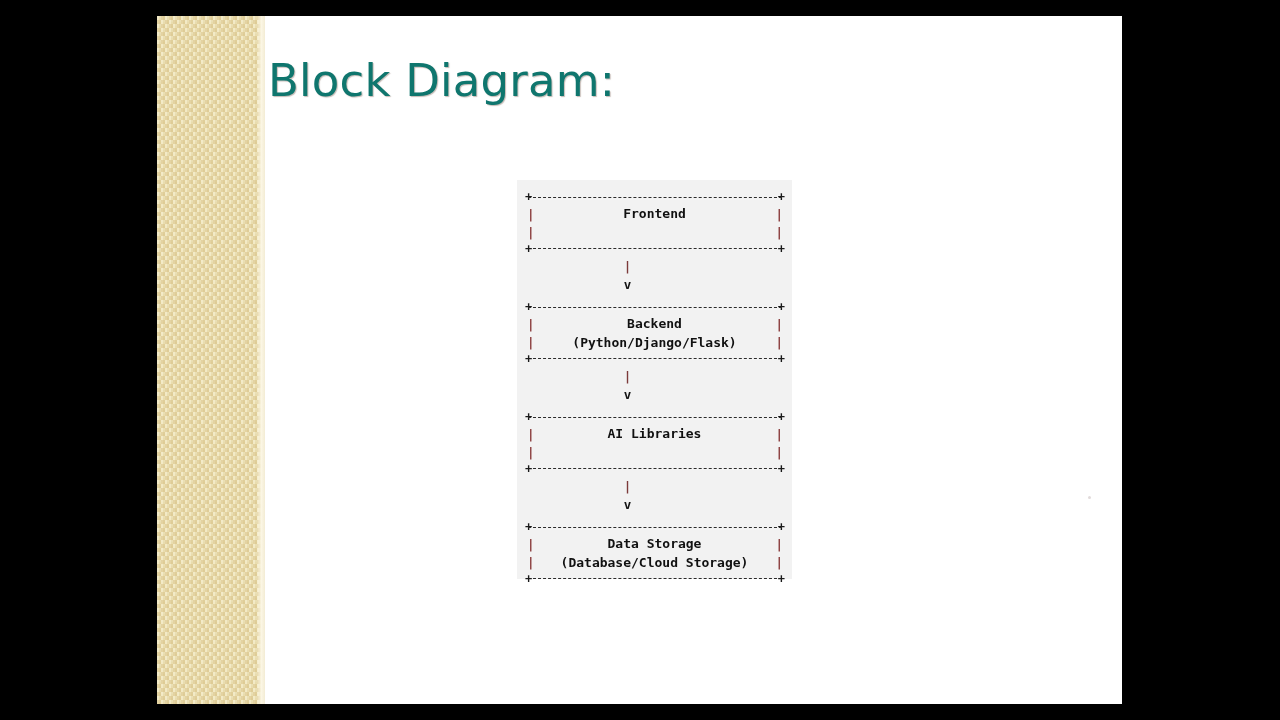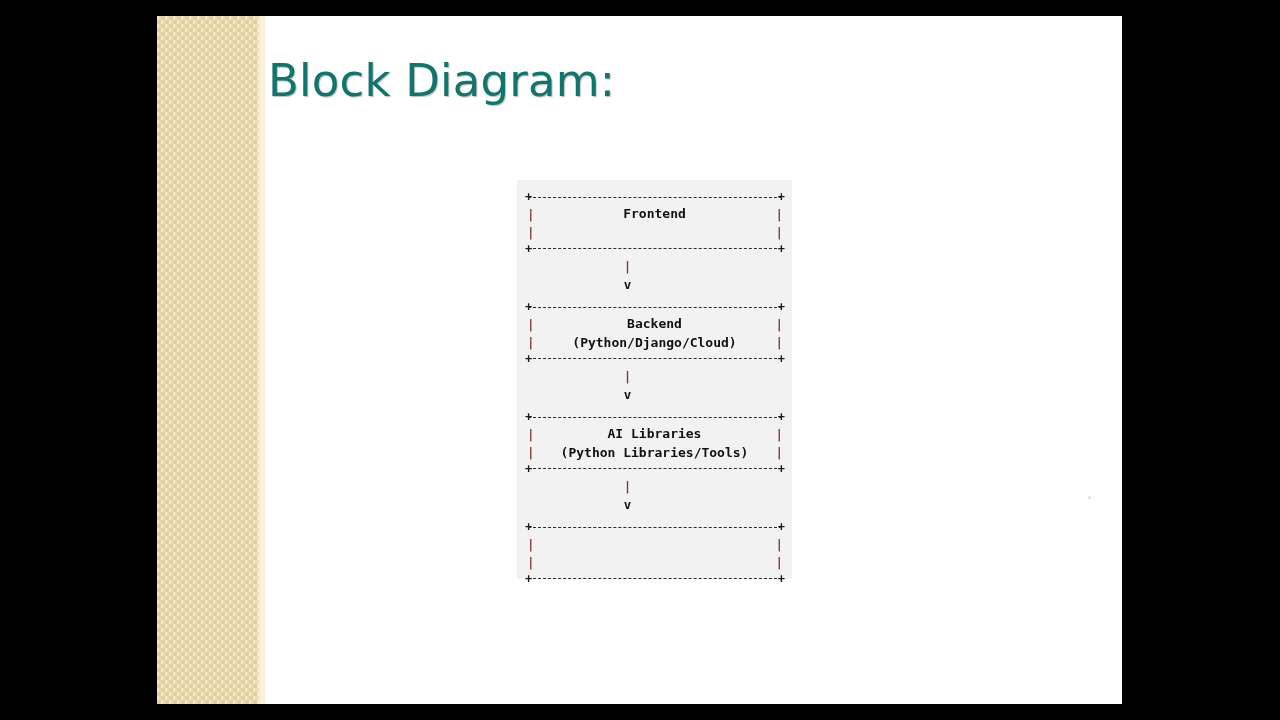--- a/index.html
+++ b/index.html
@@ -211,21 +211,21 @@
       <div class="blk">
         <span class="corner tl">+</span>
         <span class="corner tr">+</span>
         <div class="edge top"></div>
         <span class="pipe l1">|</span>
         <span class="pipe l2">|</span>
         <span class="pipe r1">|</span>
         <span class="pipe r2">|</span>
         <div class="labels">
           <div class="label-main">Backend</div>
-          <div class="label-sub">(Python/Django/Cloud)</div>
+          <div class="label-sub">(Python/Django/Flask)</div>
         </div>
         <div class="edge bottom"></div>
         <span class="corner bl">+</span>
         <span class="corner br">+</span>
       </div>
 
       <div class="conn">
         <span class="bar">|</span>
         <span class="head">v</span>
       </div>
@@ -233,40 +233,43 @@
       <div class="blk">
         <span class="corner tl">+</span>
         <span class="corner tr">+</span>
         <div class="edge top"></div>
         <span class="pipe l1">|</span>
         <span class="pipe l2">|</span>
         <span class="pipe r1">|</span>
         <span class="pipe r2">|</span>
         <div class="labels">
           <div class="label-main">AI Libraries</div>
-          <div class="label-sub">(Python Libraries/Tools)</div>
         </div>
         <div class="edge bottom"></div>
         <span class="corner bl">+</span>
         <span class="corner br">+</span>
       </div>
 
       <div class="conn">
         <span class="bar">|</span>
         <span class="head">v</span>
       </div>
 
       <div class="blk">
         <span class="corner tl">+</span>
         <span class="corner tr">+</span>
         <div class="edge top"></div>
         <span class="pipe l1">|</span>
         <span class="pipe l2">|</span>
         <span class="pipe r1">|</span>
         <span class="pipe r2">|</span>
+        <div class="labels">
+          <div class="label-main">Data Storage</div>
+          <div class="label-sub">(Database/Cloud Storage)</div>
+        </div>
         <div class="edge bottom"></div>
         <span class="corner bl">+</span>
         <span class="corner br">+</span>
       </div>
 
     </div>
 
     <div class="artifact" style="left:931px; top:480px;"></div>
 
   </div>

